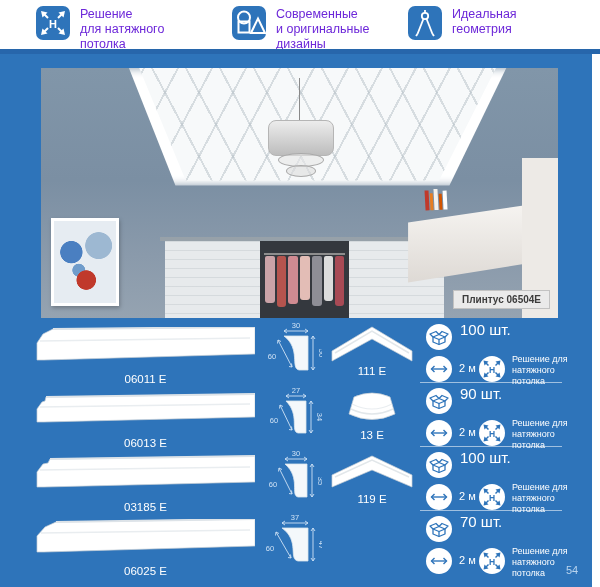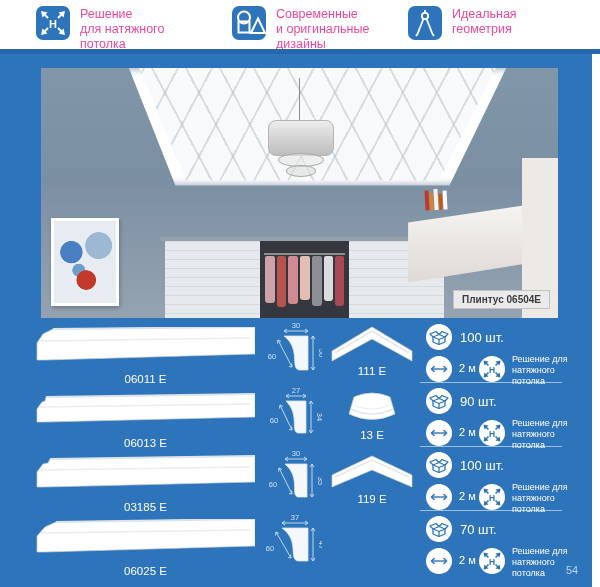--- a/index.html
+++ b/index.html
@@ -4,21 +4,21 @@
 <style>
   html,body{margin:0;padding:0;width:600px;height:587px;overflow:hidden;
     font-family:"Liberation Sans",sans-serif;background:#ffffff;}
   .page{position:relative;width:600px;height:587px;background:#fff;}
 
   
   .header{position:absolute;left:0;top:0;width:600px;height:49px;background:#fff;}
   .hgroup{position:absolute;top:6px;display:flex;gap:10px;align-items:flex-start;}
   .hg1{left:36px;} .hg2{left:232px;} .hg3{left:408px;}
   .hicon{width:34px;height:34px;flex:0 0 auto;}
-  .htext{color:#ec4899;font-size:12.5px;line-height:1.18;white-space:pre-line;padding-top:1px;}
+  .htext{color:#6d28d9;font-size:12.5px;line-height:1.18;white-space:pre-line;padding-top:1px;}
   .top-line{position:absolute;left:0;top:49px;width:600px;height:5px;background:#2766ab;}
 
   
   .content{position:absolute;left:0;top:54px;width:592px;height:533px;background:#2e74ba;}
 
   
   .photo{position:absolute;left:41px;top:14px;width:517px;height:250px;overflow:hidden;
     background:linear-gradient(180deg,#8196a9 0%,#7b8fa3 45%,#8a9aab 75%,#95a3b1 100%);}
   .cove{position:absolute;left:0;top:0;width:100%;height:47%;
     clip-path:polygon(17% 0,90% 0,79% 100%,26% 100%);background:#ffffff;filter:blur(5px);}
@@ -65,21 +65,21 @@
   .r1{top:267px;} .r2{top:331px;} .r3{top:395px;} .r4{top:459px;}
   .mold{position:absolute;left:36px;top:6px;}
   .mold-label{position:absolute;left:36px;top:44px;width:219px;text-align:center;
     color:#fff;font-size:11.5px;margin-top:8px;}
   .profile{position:absolute;left:254px;top:0;}
   .corner{position:absolute;left:328px;top:2px;width:88px;text-align:center;}
   .corner-label{position:absolute;left:328px;top:44px;width:88px;text-align:center;
     color:#fff;font-size:11.5px;}
   .cicon{position:absolute;width:26px;height:26px;}
   .qty-icon{left:426px;top:3px;}
-  .qty-text{position:absolute;left:460px;top:9px;color:#fff;font-size:13px;}
+  .qty-text{position:absolute;left:460px;top:0;color:#fff;font-size:15px;}
   .len-icon{left:426px;top:35px;}
   .len-text{position:absolute;left:459px;top:41px;color:#fff;font-size:11px;}
   .feat-icon{left:479px;top:35px;}
   .feat-text{position:absolute;left:512px;top:33px;width:80px;color:#fff;font-size:9px;
     line-height:1.2;white-space:pre-line;}
   .divider{position:absolute;left:420px;width:142px;height:1px;background:rgba(255,255,255,.55);}
   .d1{top:328px;} .d2{top:392px;} .d3{top:456px;}
   .page-num{position:absolute;left:566px;top:510px;color:#b9d4ee;font-size:11px;text-align:center;}
 
   svg text{font-family:"Liberation Sans",sans-serif;}

